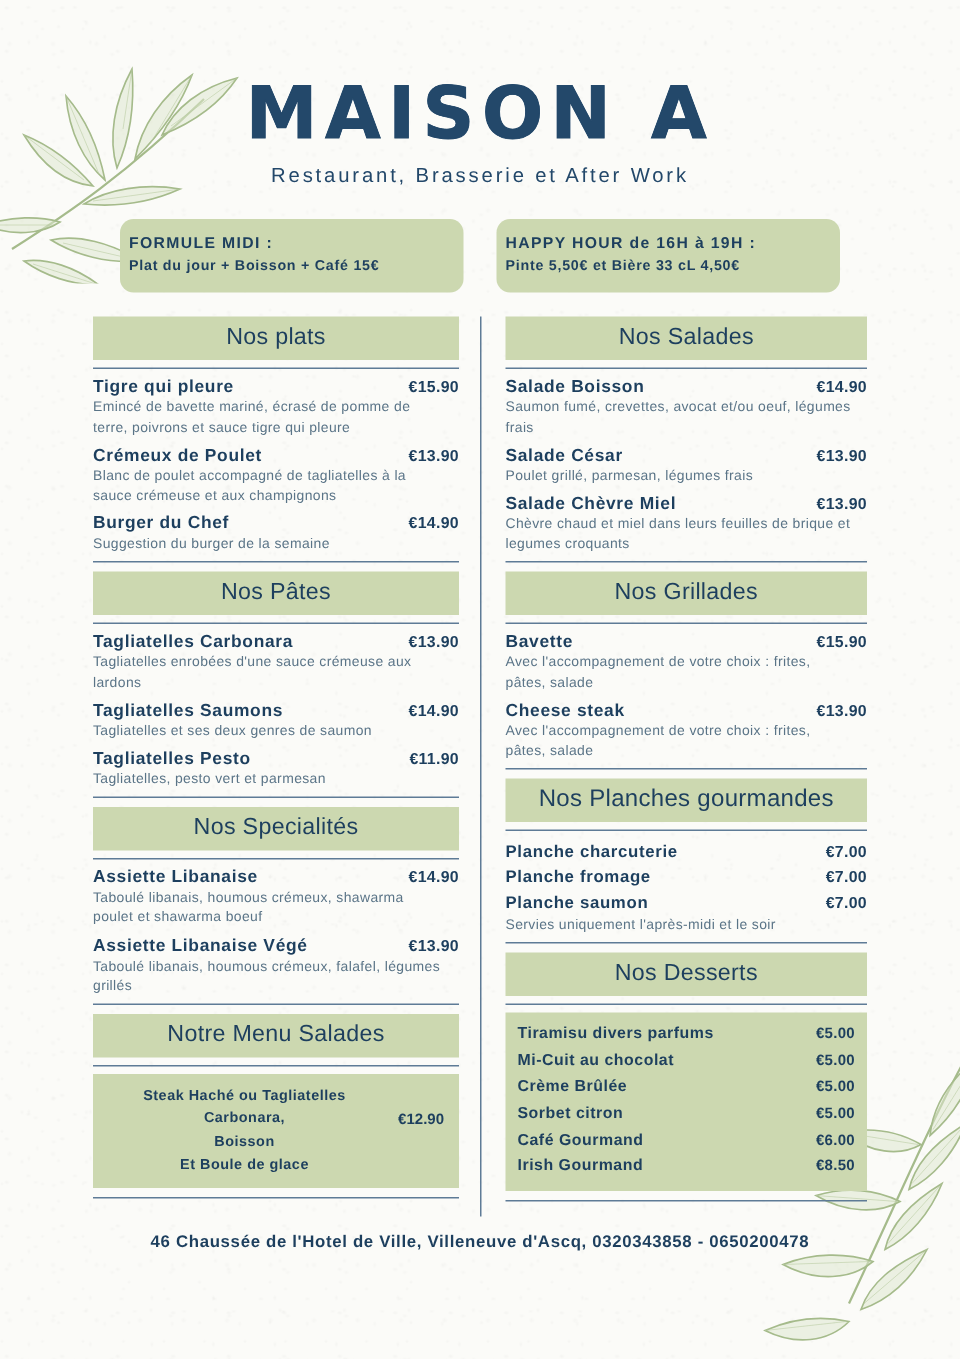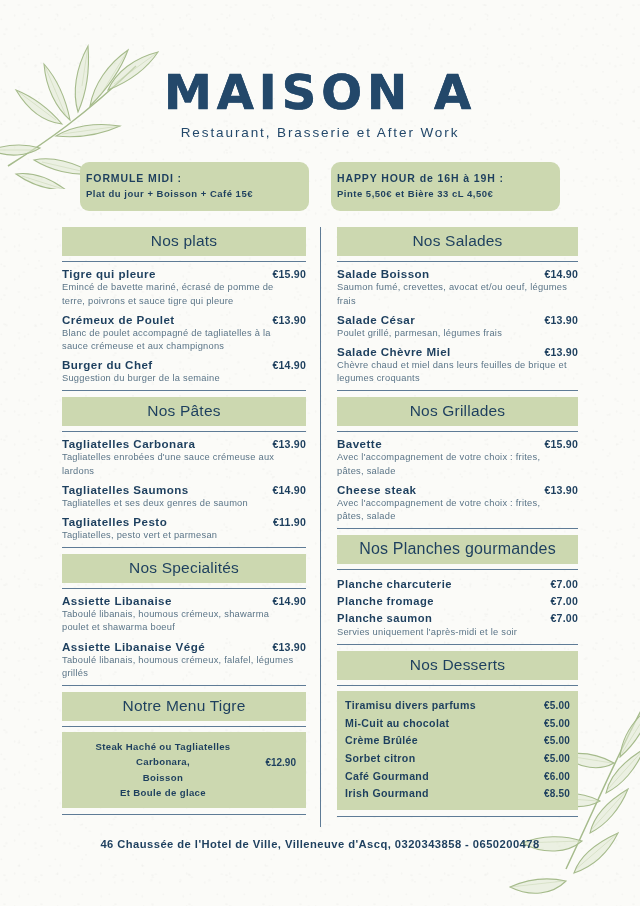--- a/index.html
+++ b/index.html
@@ -45,21 +45,21 @@
     opacity: 0.82;
   }
   #deco-leaf-top-left { left: -14px; top: 24px; }
   #deco-leaf-bottom-right { right: -18px; bottom: 4px; }
 
   #page {
     position: relative;
     z-index: 2;
     width: 640px;
     height: 906px;
-    padding: 16px 62px;
+    padding: 0 62px;
   }
 
   
   .masthead { text-align: center; padding-top: 52px; }
 
   .brand-title {
     font-family: "DejaVu Sans", sans-serif;
     font-size: 48px;
     font-weight: bold;
     letter-spacing: 5px;
@@ -356,21 +356,21 @@
               <span class="item-name">Assiette Libanaise Végé</span>
               <span class="item-price">€13.90</span>
             </div>
             <div class="item-desc">Taboulé libanais, houmous crémeux, falafel, légumes grillés</div>
           </div>
         </div>
       </div>
 
       <div class="section">
         <div class="rule" style="margin-bottom:6px;"></div>
-        <div class="section-header">Notre Menu Tigre</div>
+        <div class="section-header">Notre Menu Salades</div>
         <div class="rule"></div>
         <div class="kids-body">
           <span class="kids-price">€12.90</span>
           <div class="kids-text">
             <span>Steak Haché ou Tagliatelles Carbonara,</span><br>
             <span>Boisson</span><br>
             <span>Et Boule de glace</span>
           </div>
         </div>
         <div class="rule" style="margin-top:6px;"></div>

